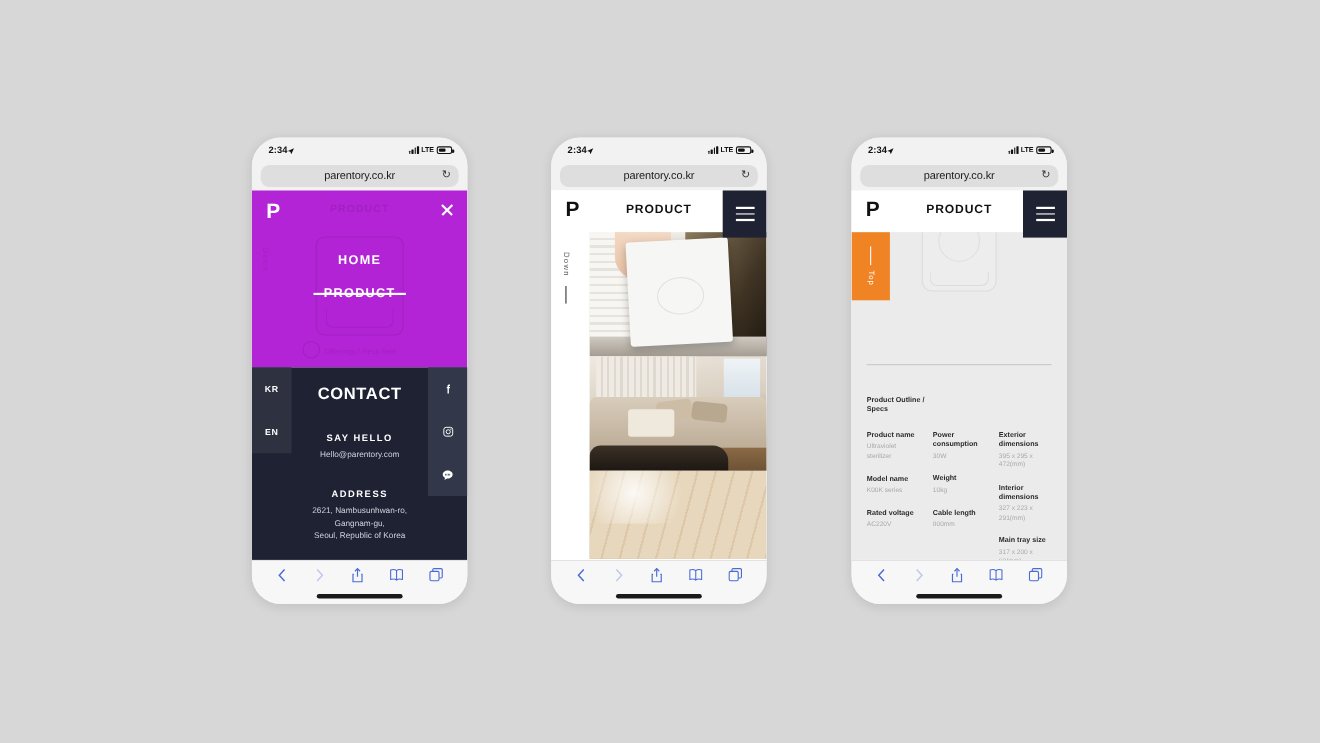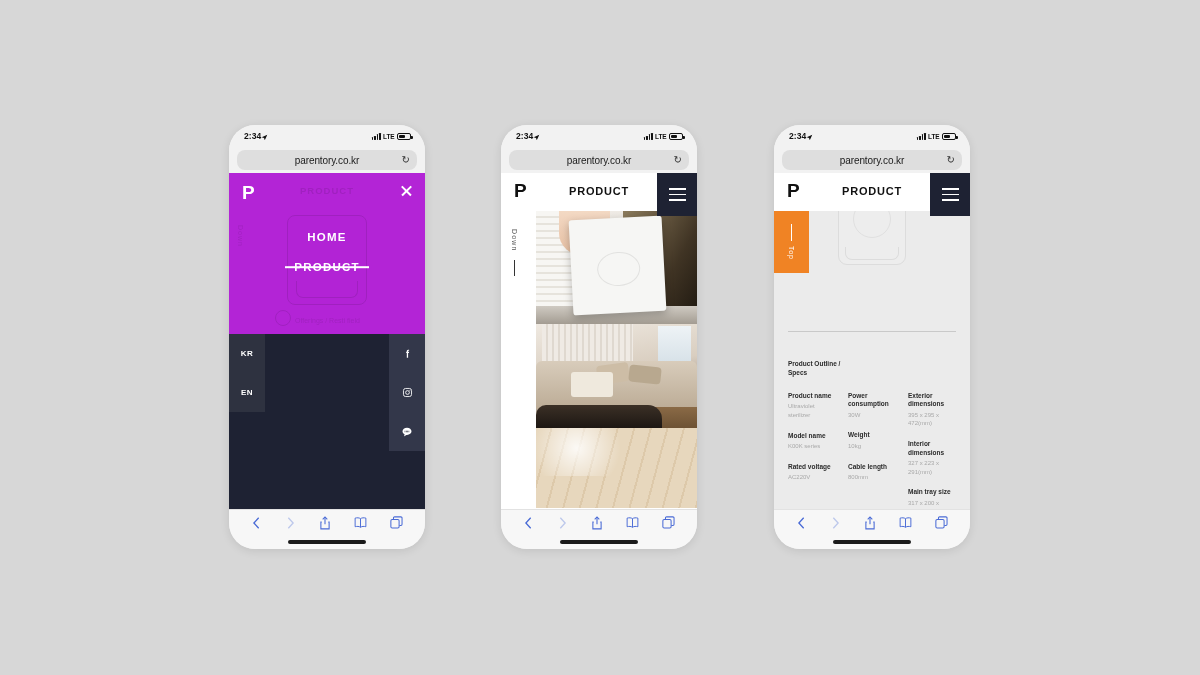--- a/index.html
+++ b/index.html
@@ -349,20 +349,29 @@
               <g fill="#1e2233">
                   <rect x="7.4" y="9.4" width="1.2" height="3.2"></rect>
                   <rect x="10" y="9.4" width="1.2" height="3.2"></rect>
                   <rect x="12.6" y="9.4" width="1.2" height="3.2"></rect>
                   <rect x="15.2" y="9.4" width="1.2" height="3.2"></rect>
                 </g>
             </svg>
           </div>
         </div>
 
+        <div class="p1-contact">
+          <h2>CONTACT</h2>
+          <h3>SAY HELLO</h3>
+          <p>Hello@parentory.com</p>
+          <h3>ADDRESS</h3>
+          <p>2621, Nambusunhwan-ro,</p>
+          <p>Gangnam-gu,</p>
+          <p>Seoul, Republic of Korea</p>
+        </div>
       </div>
     </div>
 
     <div class="toolbar">
       <span class="tb-ico">
         <svg width="11" height="14" viewBox="0 0 12 16" fill="none" stroke="#4a6bd6" stroke-width="1.5">
             <path d="M8.5 2 L3 8 L8.5 14"></path>
           </svg>
       </span>
       <span class="tb-ico dim">

